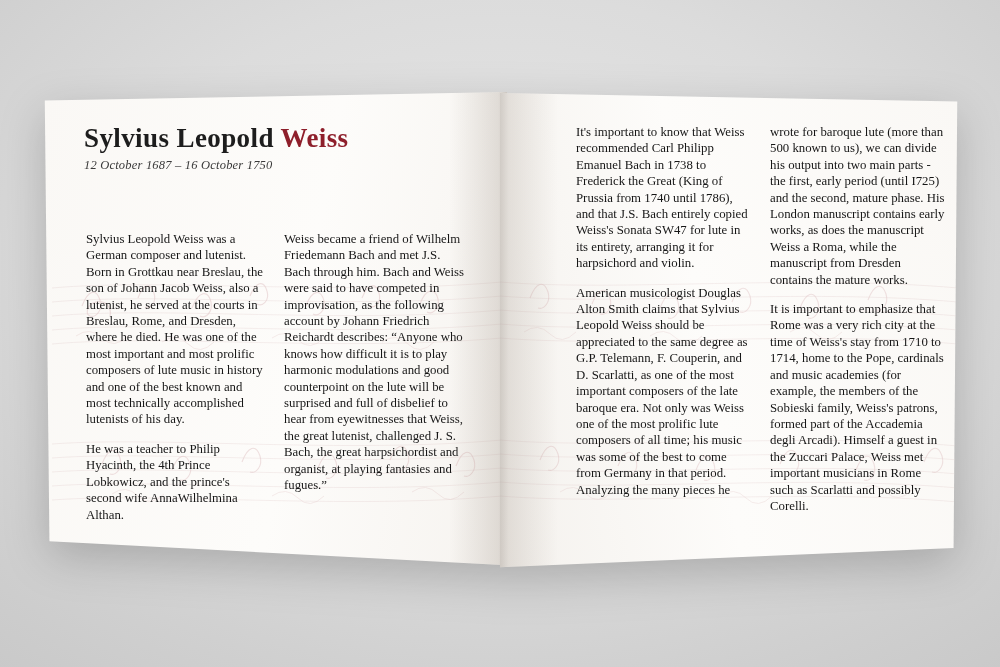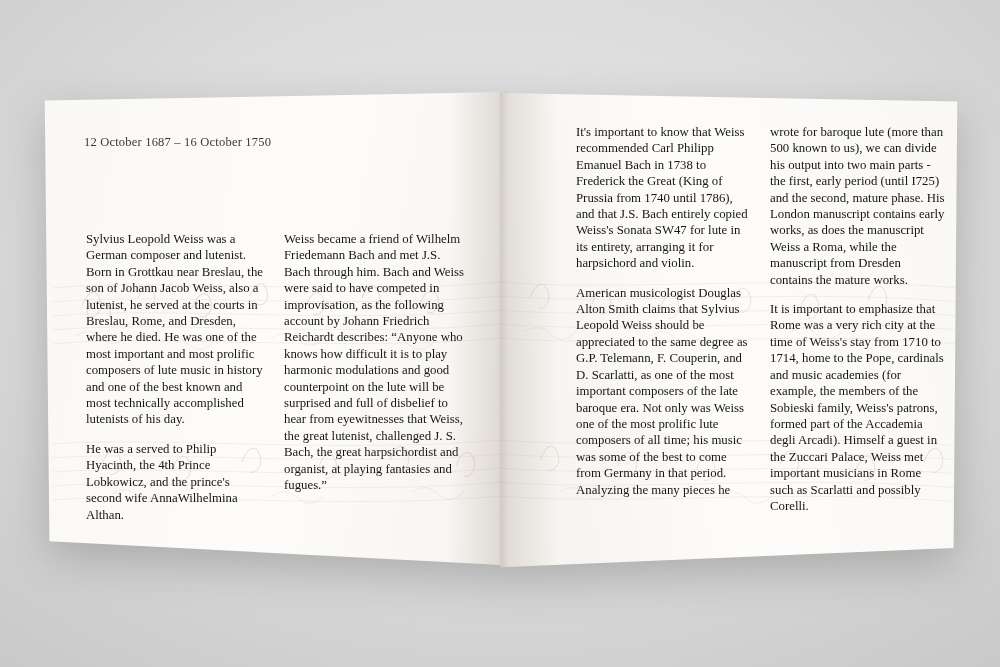--- a/index.html
+++ b/index.html
@@ -99,21 +99,22 @@
     font-weight: bold;
     letter-spacing: 0.4px;
     color: #1d1d1d;
     margin: 0;
     line-height: 1.1;
   }
   #doc-title .accent {
     color: #8e1f2b;
   }
   #doc-dates {
-    margin-top: 11px;
+    margin-top: 4px;
+    font-style: italic;
     font-size: 12.5px;
     color: #3a3a3a;
     letter-spacing: 0.2px;
   }
 
   .cols {
     position: absolute;
     display: flex;
     gap: 18px;
   }
@@ -183,27 +184,28 @@
         <path d="M230 246 q 14 -10 26 2 q 12 12 26 -2"></path>
         <path d="M340 250 q 14 -10 26 2 q 12 12 26 -2"></path>
         <path d="M70 402 q 14 -10 26 2 q 12 12 26 -2"></path>
         <path d="M230 404 q 14 -10 26 2 q 12 12 26 -2"></path>
         <path d="M370 400 q 14 -10 26 2 q 12 12 26 -2"></path>
       </g>
     </svg>
 
     <div class="page-inner">
       <div id="title-block">
+        <h1 id="doc-title"><span>Sylvius Leopold </span><span class="accent">Weiss</span></h1>
         <div id="doc-dates">12 October 1687 – 16 October 1750</div>
       </div>
 
       <div class="cols" id="left-cols">
         <div class="col">
           <p>Sylvius Leopold Weiss was a German composer and lutenist. Born in Grottkau near Breslau, the son of Johann Jacob Weiss, also a lutenist, he served at the courts in Breslau, Rome, and Dresden, where he died. He was one of the most important and most prolific composers of lute music in history and one of the best known and most technically accomplished lutenists of his day.</p>
-          <p>He was a served to Philip Hyacinth, the 4th Prince Lobkowicz, and the prince's second wife AnnaWilhelmina Althan.</p>
+          <p>He was a teacher to Philip Hyacinth, the 4th Prince Lobkowicz, and the prince's second wife AnnaWilhelmina Althan.</p>
         </div>
         <div class="col">
           <p>Weiss became a friend of Wilhelm Friedemann Bach and met J.S. Bach through him. Bach and Weiss were said to have competed in improvisation, as the following account by Johann Friedrich Reichardt describes: “Anyone who knows how difficult it is to play harmonic modulations and good counterpoint on the lute will be surprised and full of disbelief to hear from eyewitnesses that Weiss, the great lutenist, challenged J. S. Bach, the great harpsichordist and organist, at playing fantasies and fugues.”</p>
         </div>
       </div>
     </div>
 
     <div class="gutter" id="gutter-left"></div>
   </div>
 

